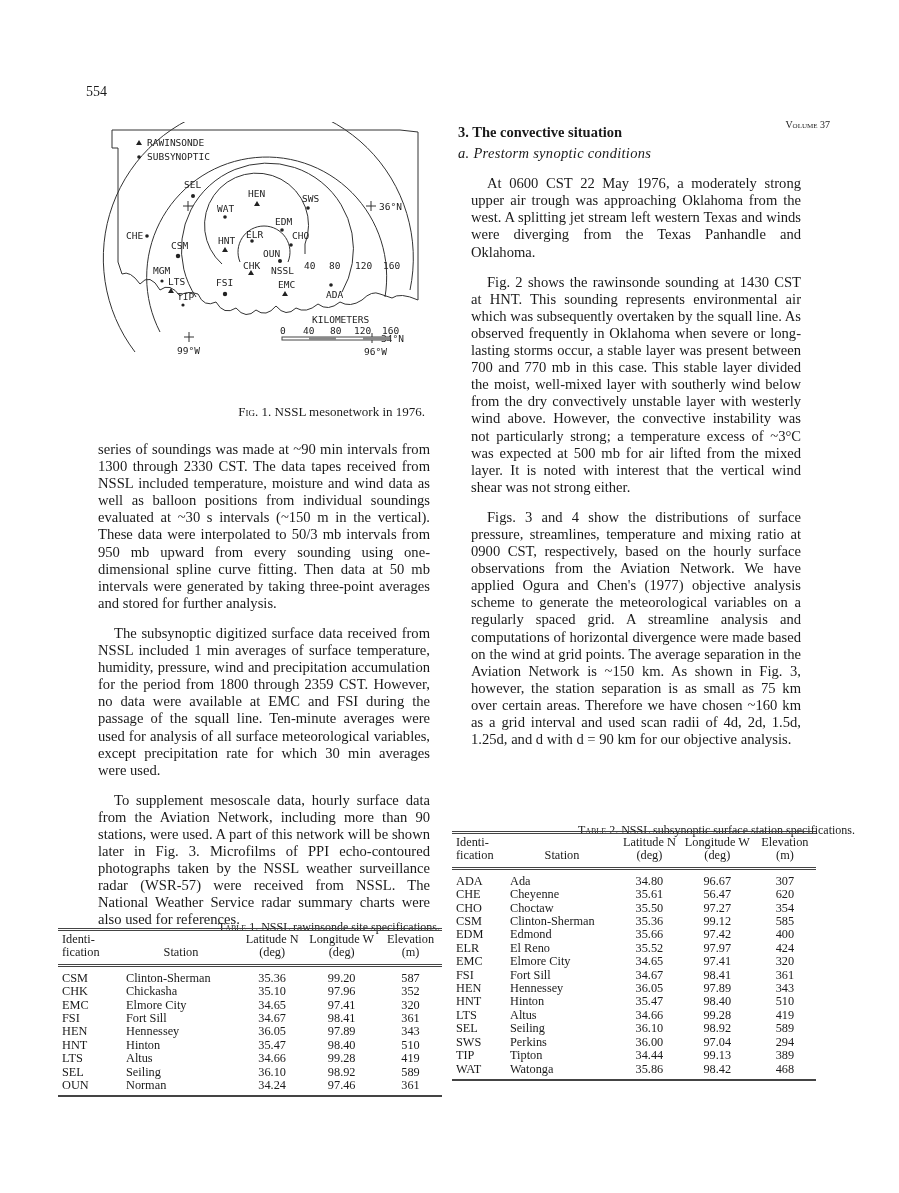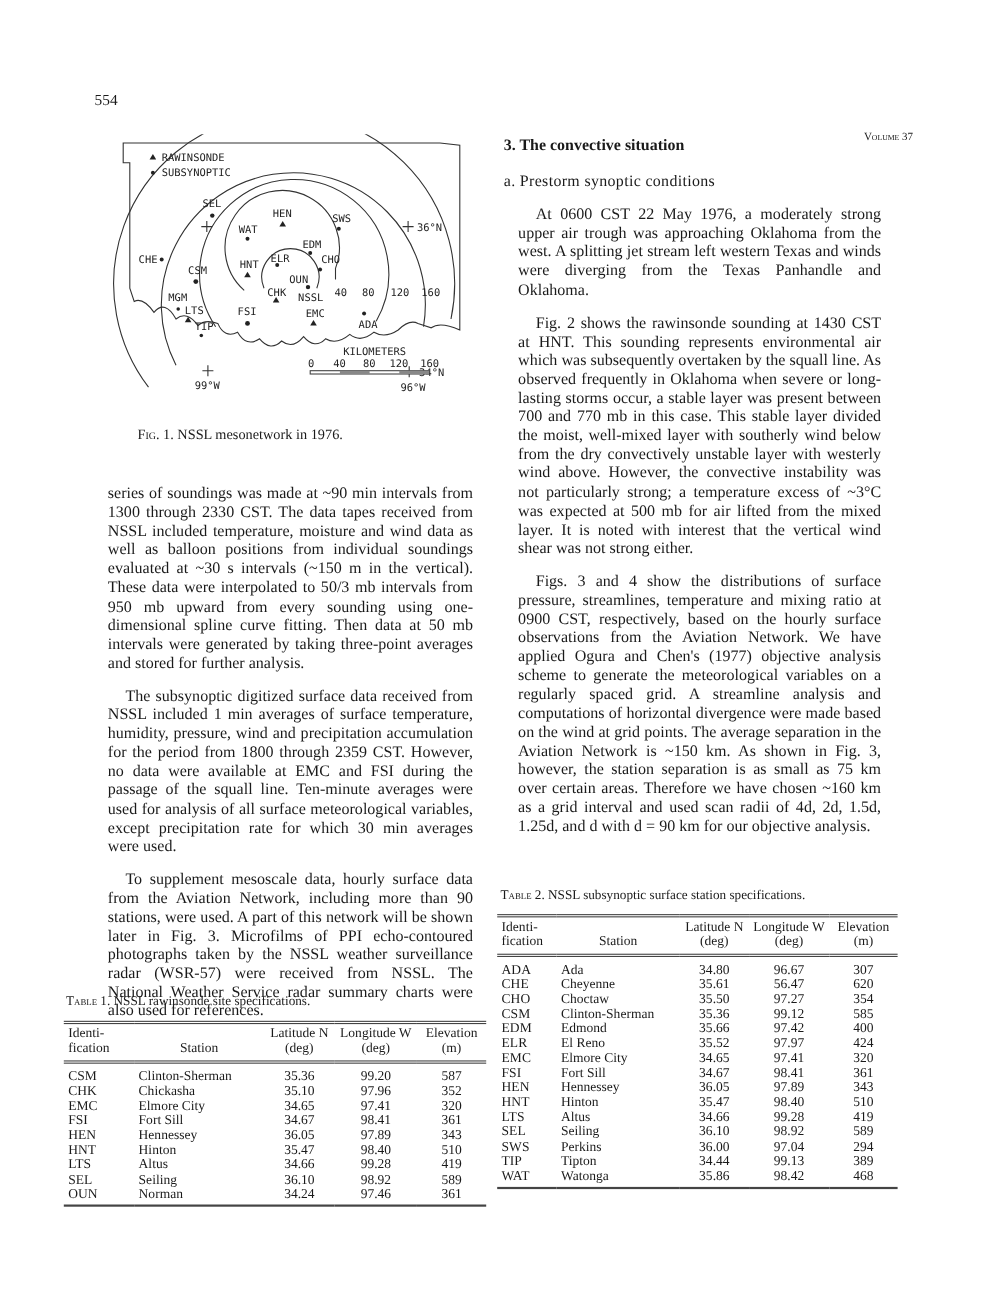--- a/index.html
+++ b/index.html
@@ -9,22 +9,22 @@
   .header { top: 84px; left: 70px; width: 760px; height: 20px; font-size: 13px; }
   .pnum { position: absolute; left: 16px; top: 0; font-size: 14px; }
   .jtitle { position: absolute; left: 188px; top: 1px; letter-spacing: 2.6px; font-size: 12.5px; }
   .vol { position: absolute; right: 0; top: 1px; font-size: 10px; font-variant: small-caps; margin-top: 34px; }
   .col { font-size: 14.6px; line-height: 17.1px; text-align: justify; }
   .col p { margin: 13px; text-indent: 0; }
   .col p.ind { text-indent: 16px; }
   .left-col { left: 85px; top: 428px; width: 358px; }
   .right-col { left: 458px; top: 124px; width: 356px; }
   .sec-h { font-weight: bold; font-size: 14.5px; margin: 0 0 0 0; }
-  .subsec-h { font-size: 14.5px; margin: 16px 0 6px 0; letter-spacing: 0.3px; }
-  .caption { font-size: 12px; text-align: left; }
+  .subsec-h { font-style: italic; font-size: 14.5px; margin: 4px 0 6px 0; letter-spacing: 0.3px; }
+  .caption { font-size: 12px; text-align: right; margin-top: 17px; }
   .caption .sc { font-variant: small-caps; }
   .fig-caption { left: 125px; top: 387px; width: 300px; font-size: 13px; }
   .tbl-caption-1 { left: 60px; top: 903px; width: 380px; }
   .tbl-caption-2 { left: 455px; top: 806px; width: 400px; }
   table.spec { border-collapse: collapse; font-size: 12.3px; line-height: 13.4px; }
   table.spec th { font-weight: normal; vertical-align: bottom; padding: 2px 4px 4px 4px; }
   table.spec td { padding: 0 4px; }
   table.spec thead tr { border-top: 3px double #444; border-bottom: 3px double #444; }
   table.spec tbody tr:first-child td { padding-top: 5px; }
   table.spec tbody tr:last-child td { padding-bottom: 3px; }

